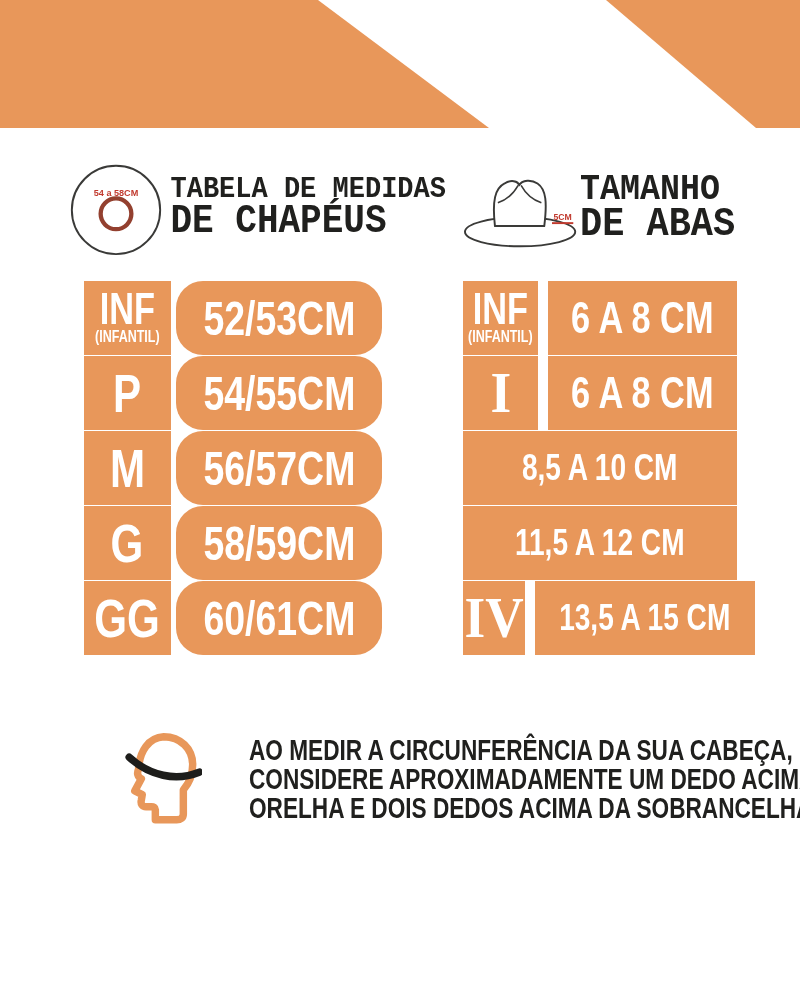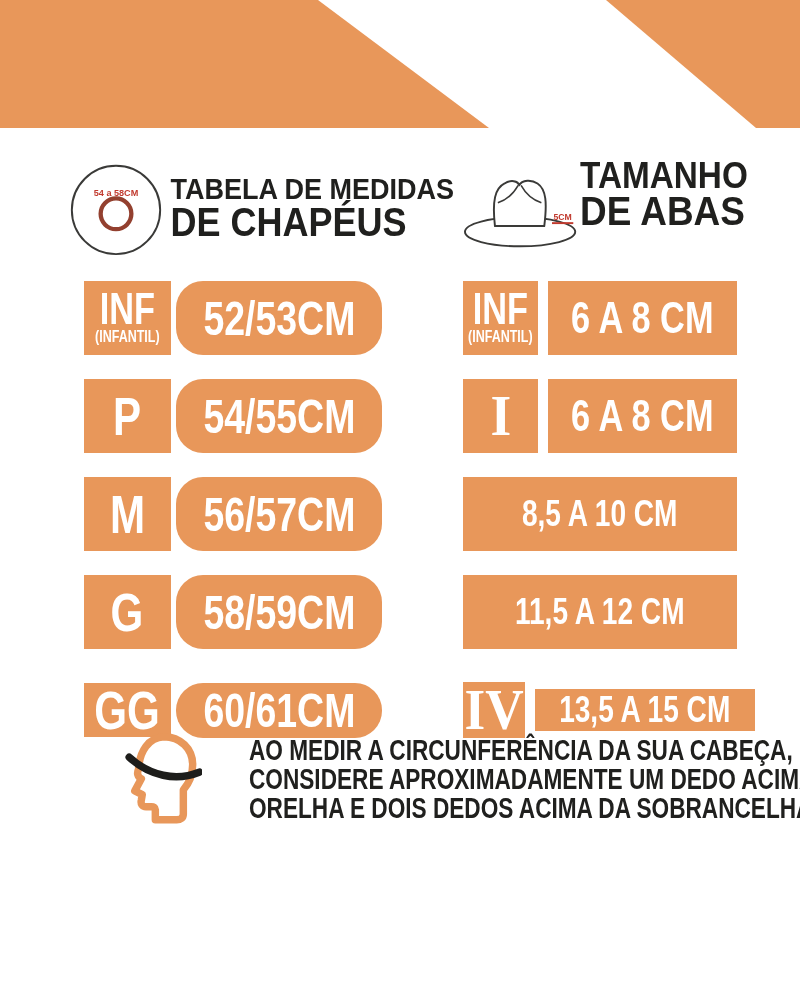--- a/index.html
+++ b/index.html
@@ -19,33 +19,33 @@
   #band-bottom-left{top:933px;height:67px;clip-path:polygon(0 0,296px 0,227px 100%,0 100%);}
   #band-bottom-right{top:933px;height:67px;clip-path:polygon(572px 0,100% 0,100% 10px,741px 100%,504px 100%);}
 
   .cond{display:inline-block;font-weight:bold;white-space:nowrap;transform:scaleX(0.78);transform-origin:center center;color:#ffffff;}
   .title-line{display:block;font-weight:bold;color:var(--ink);transform:scaleX(0.9);transform-origin:center center;white-space:nowrap;}
 
   .header-icon{position:absolute;}
   #hat-top-icon{left:68px;top:160px;}
   #fedora-icon{left:460px;top:168px;}
 
-  .title-block{position:absolute;text-align:right;}
+  .title-block{position:absolute;text-align:left;font-family:Liberation Mono, monospace;}
   #title-left{left:158px;top:174px;width:250px;}
   #title-left .l1{font-size:30px;line-height:30px;}
   #title-left .l2{font-size:40px;line-height:36px;}
-  #title-right{left:572px;top:159px;width:162px;}
+  #title-right{left:572px;top:172px;width:162px;}
   #title-right .l1{font-size:37px;line-height:34px;}
   #title-right .l2{font-size:41px;line-height:37px;}
 
   .size-table{position:absolute;display:flex;flex-direction:column;}
   #table-left{left:84px;top:281px;width:298px;}
   #table-right{left:463px;top:281px;width:274px;}
-  .trow{display:flex;height:74px;margin-bottom:24px;}
-  .trow:last-child{margin-bottom:0;align-items:center;}
+  .trow{display:flex;height:74px;margin-bottom:1px;}
+  .trow:last-child{margin-bottom:0;}
   .cell{background:var(--orange);display:flex;flex-direction:column;align-items:center;justify-content:center;}
   #table-left .label-cell{width:87px;margin-right:5px;}
   #table-left .value-cell{flex:1;border-radius:27px;}
   #table-right .label-cell{width:75px;margin-right:10px;}
   #table-right .value-cell{flex:1;}
 
   .sz-inf{font-size:44px;line-height:34px;}
   .sz-note{font-size:16px;line-height:16px;margin-top:3px;}
   .sz-single{font-size:54px;line-height:54px;}
   .roman{display:inline-block;font-family:"Liberation Serif",serif;font-weight:bold;color:#ffffff;font-size:56px;line-height:56px;transform:scaleX(0.95);transform-origin:center center;}

